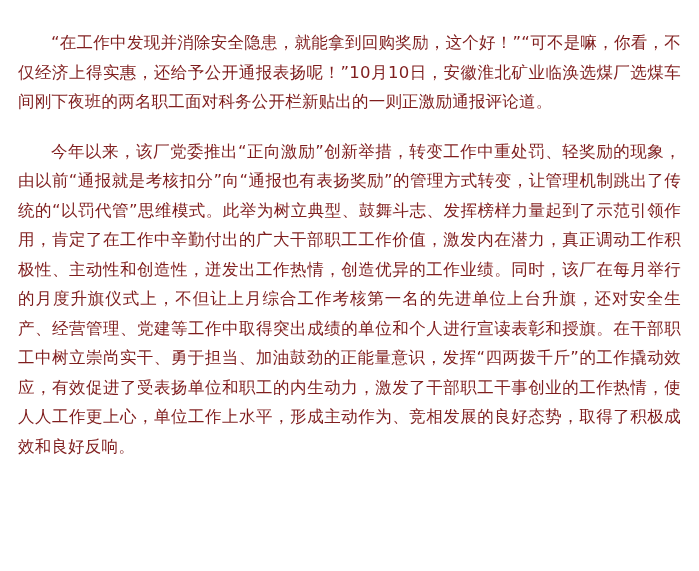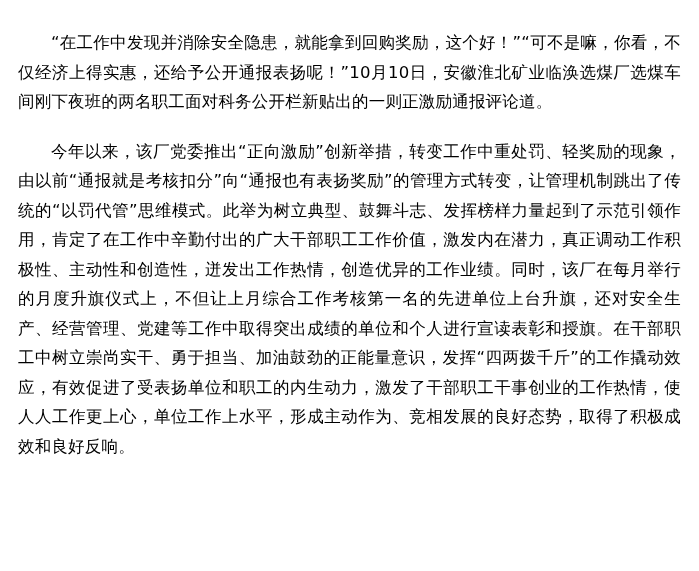--- a/index.html
+++ b/index.html
@@ -15,21 +15,21 @@
   }
   .article {
     box-sizing: border-box;
     width: 699px;
     padding: 28px 18px 0 18px;
   }
   .para {
     margin: 0 0 20px 0;
     font-size: 16.5px;
     line-height: 29.5px;
-    color: #000000;
+    color: #7f1d1d;
     text-align: justify;
     text-justify: inter-ideograph;
     text-indent: 2em;
     letter-spacing: 0.2px;
   }
   .para:last-child {
     margin-bottom: 12px;
   }
 </style>
 </head>

